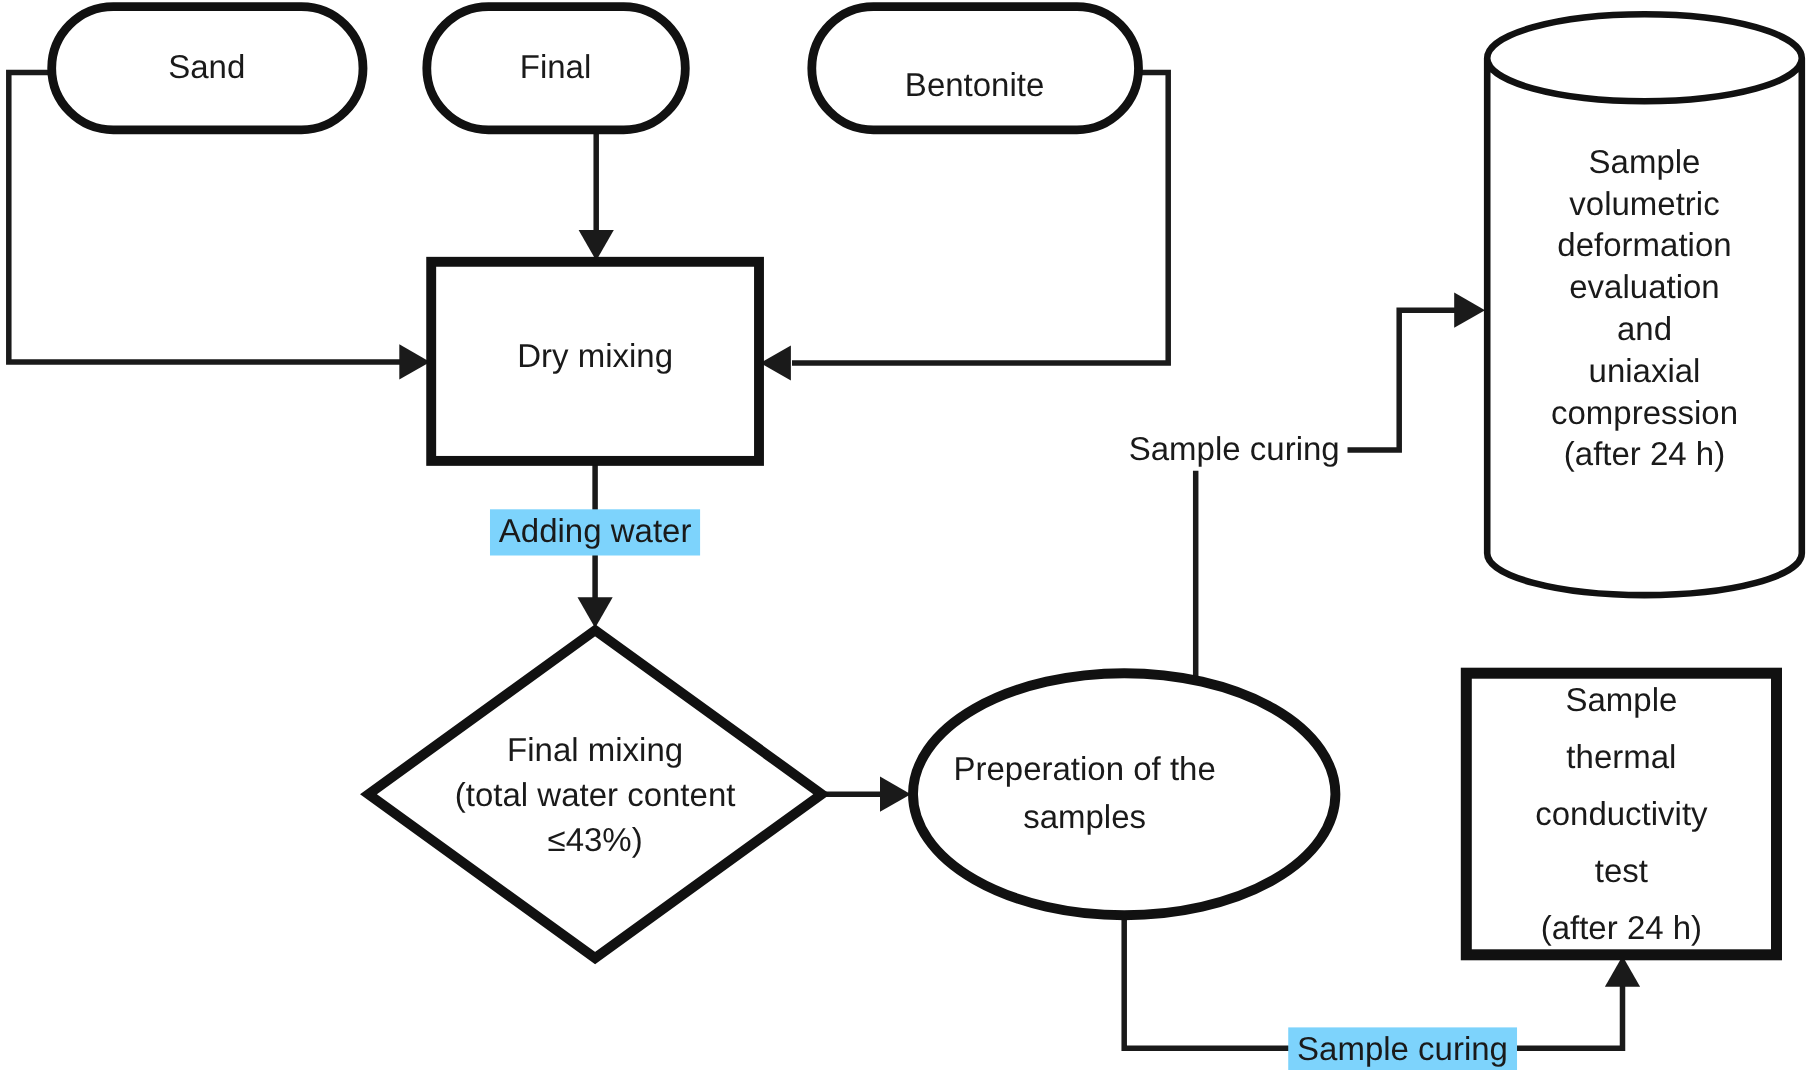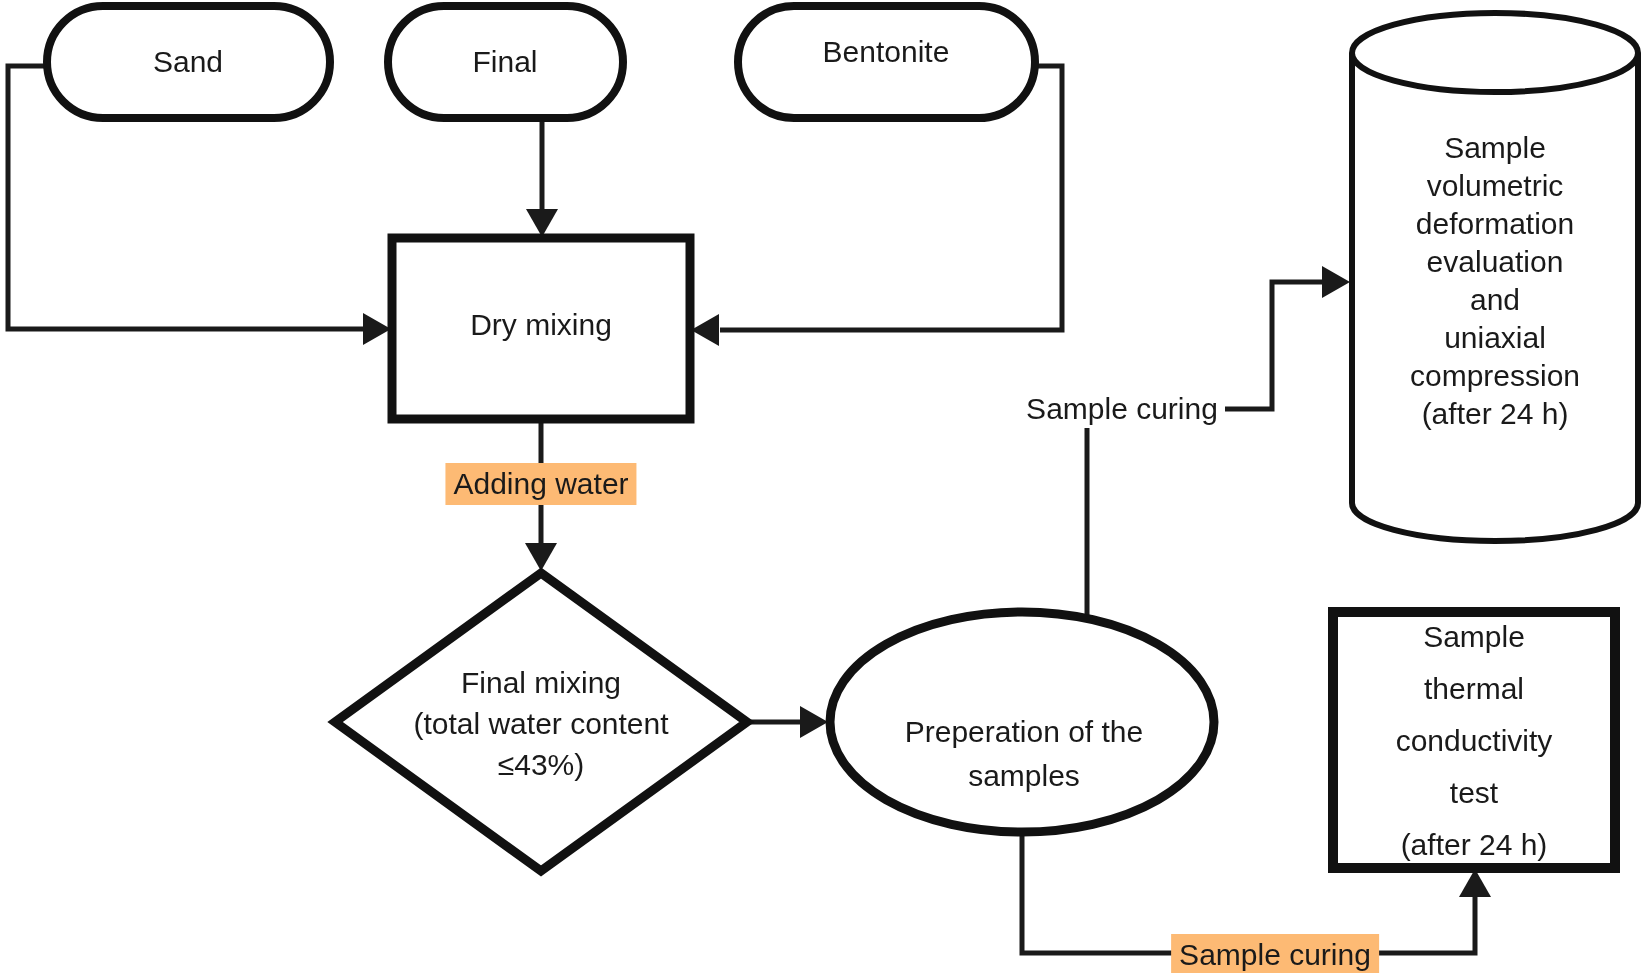--- a/index.html
+++ b/index.html
@@ -24,21 +24,21 @@
     position: absolute;
     transform: translate(-50%, -50%);
     text-align: center;
     white-space: pre-line;
     color: #1a1a1a;
     font-size: 30px;
     line-height: 40px;
     letter-spacing: 0px;
   }
   .label.masked {
-    background: #fdba74;
+    background: #7dd3fc;
     padding: 1px 8px;
   }
   .label.lh38 { line-height: 38px; }
   .label.lh39 { line-height: 52px; }
   .label.lh41 { line-height: 41px; }
   .label.lh44 { line-height: 44px; }
 </style>
 </head>
 <body>
 
@@ -93,31 +93,31 @@
                M1352 53 A143 39 0 0 0 1638 53" stroke-width="6" stroke-linecap="round"></path>
 
       <rect x="1333" y="612" width="282" height="256" stroke-width="10"></rect>
     </g>
   </svg>
 
   <div class="label" style="left:188px; top:62px;">Sand</div>
 
   <div class="label" style="left:505px; top:62px;">Final</div>
 
-  <div class="label" style="left:886px; top:52px;">Bentonite</div>
+  <div class="label" style="left:886px; top:78px;">Bentonite</div>
 
   <div class="label" style="left:541px; top:325px;">Dry mixing</div>
 
   <div class="label masked" style="left:541px; top:484px;">Adding water</div>
 
   <div class="label lh41" style="left:541px; top:723px;">Final mixing
 (total water content
 ≤43%)</div>
 
-  <div class="label lh44" style="left:1024px; top:722px;margin-top:32px;">Preperation of the
+  <div class="label lh44" style="left:986px; top:722px;">Preperation of the
 samples</div>
 
   <div class="label" style="left:1122px; top:409px;">Sample curing</div>
 
   <div class="label lh38" style="left:1495px; top:281px;">Sample
 volumetric
 deformation
 evaluation and
 uniaxial
 compression

